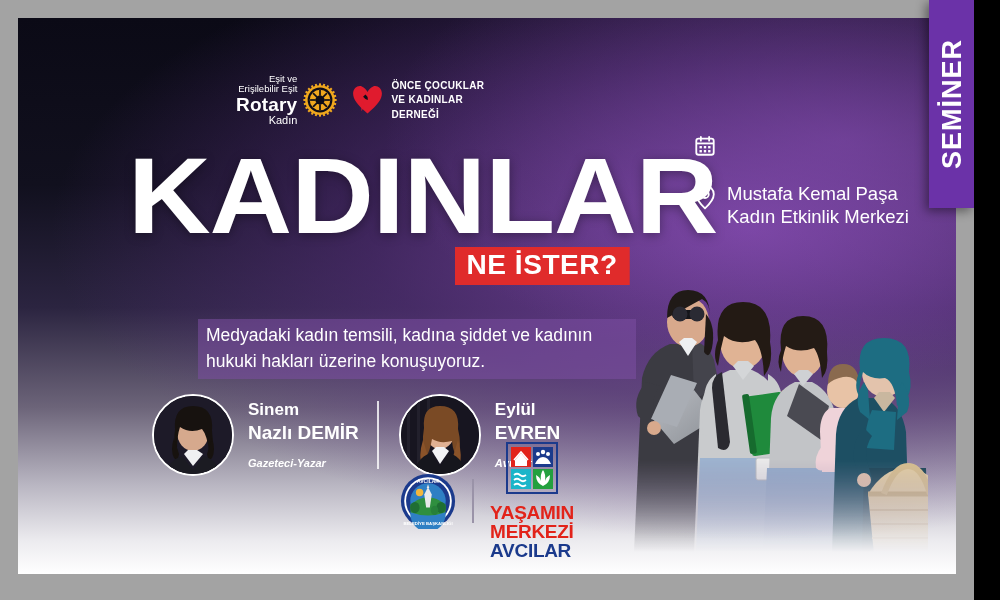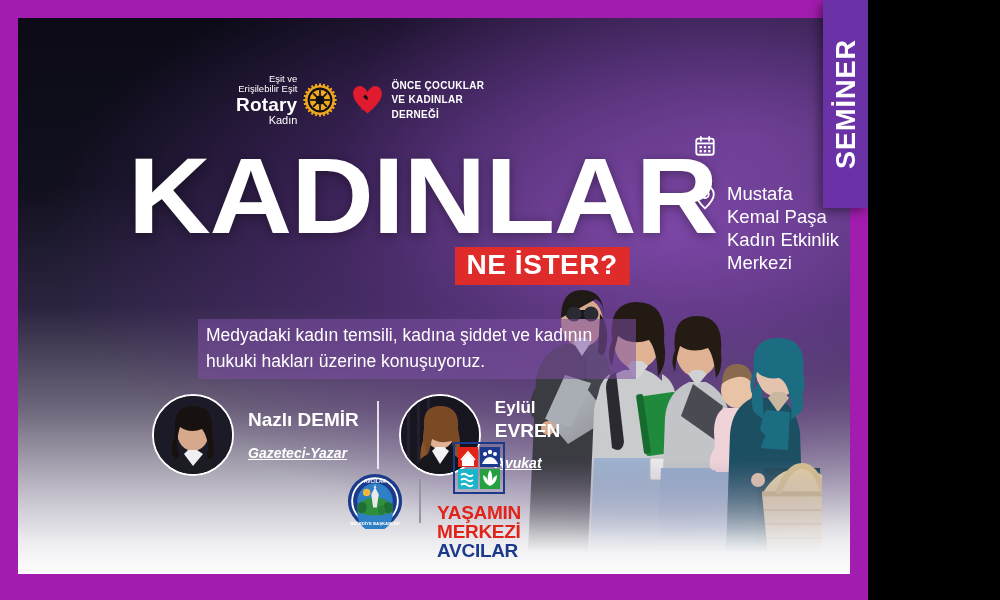--- a/index.html
+++ b/index.html
@@ -1,18 +1,18 @@
 <!DOCTYPE html>
 <html><head>
 <meta charset="utf-8">
 <style>
   html,body{margin:0;padding:0;background:#000;}
   body{width:1000px;height:600px;overflow:hidden;font-family:"Liberation Sans",sans-serif;}
 
-  .poster{position:relative;width:868px;height:600px;overflow:hidden;background:#a21caf;}
+  .poster{position:relative;width:974px;height:600px;overflow:hidden;background:#a3a3a3;}
 
   
   .canvas{
     position:absolute;left:18px;top:18px;right:18px;bottom:26px;
     background:
       radial-gradient(120% 90% at 78% 38%, rgba(124,70,166,.95) 0%, rgba(92,49,132,.55) 34%, rgba(30,22,48,0) 62%),
       linear-gradient(180deg,#0b0a16 0%, #11101e 30%, #2b2440 52%, #6c6479 70%, #b9b6c2 84%, #ecebef 94%, #ffffff 100%);
     overflow:hidden;
   }
   .canvas:after{ 
@@ -73,21 +73,21 @@
   
   .speakers{position:absolute;left:134px;top:376px;z-index:20;display:flex;align-items:center;}
   .speaker{display:flex;align-items:center;gap:14px;}
   .sp-photo{
     width:78px;height:78px;border-radius:50%;border:2.5px solid #fff;overflow:hidden;
     position:relative;flex:0 0 78px;background:#1b1726;
   }
   .sp-info{color:#fff;line-height:1.22;}
   .sp-first{font-size:17px;font-weight:bold;}
   .sp-last{font-size:19px;font-weight:bold;}
-  .sp-role{font-size:14px;font-weight:bold;font-style:italic;margin-top:13px;text-decoration:underline;}
+  .sp-role{font-size:11px;font-weight:bold;font-style:italic;margin-top:13px;}
   .sp-div{width:2px;height:68px;background:rgba(255,255,255,.8);margin:0 20px 0 18px;}
 
   
   .meta{position:absolute;left:676px;top:115px;z-index:30;color:#fff;}
   .meta-row{display:flex;align-items:flex-start;gap:11px;}
   .meta-row.loc{margin-top:25px;}
   .ico{flex:0 0 auto;margin-top:2px;}
   .date-txt{font-size:20.5px;font-weight:bold;letter-spacing:.2px;white-space:nowrap;}
   .loc-l1{font-size:18.5px;line-height:1.25;}
   .loc-l2{font-size:18.5px;font-weight:normal;line-height:1.25;}
@@ -288,20 +288,21 @@
             <rect width="78" height="78" fill="#1d1a28"></rect>
             <ellipse cx="39" cy="36" rx="16" ry="19" fill="#d6a98d"></ellipse>
             <path d="M21 34 q-2 -24 18 -24 q21 0 19 25 q2 14 -3 20 q-2 -16 -7 -22 q-12 5 -22 -2 q-3 9 -3 22 q-4 -8 -2 -19 z" fill="#17120f"></path>
             <path d="M20 42 q-4 12 0 20 q4 4 5 -4 z" fill="#17120f"></path>
             <path d="M58 42 q4 12 0 20 q-4 4 -5 -4 z" fill="#17120f"></path>
             <path d="M30 58 l9 12 l10 -12 l-6 -4 h-9 z" fill="#f0f0f2"></path>
             <path d="M28 60 q-14 5 -16 18 h54 q-2 -13 -16 -18 l-11 14 z" fill="#1b1b22"></path>
           </svg>
         </div>
         <div class="sp-info">
+          <div class="sp-first">Sinem</div>
           <div class="sp-last">Nazlı DEMİR</div>
           <div class="sp-role">Gazeteci-Yazar</div>
         </div>
       </div>
 
       <div class="sp-div"></div>
 
       <div class="speaker">
         <div class="sp-photo">
           <svg viewBox="0 0 78 78" style="width:100%;height:100%" aria-hidden="true">

